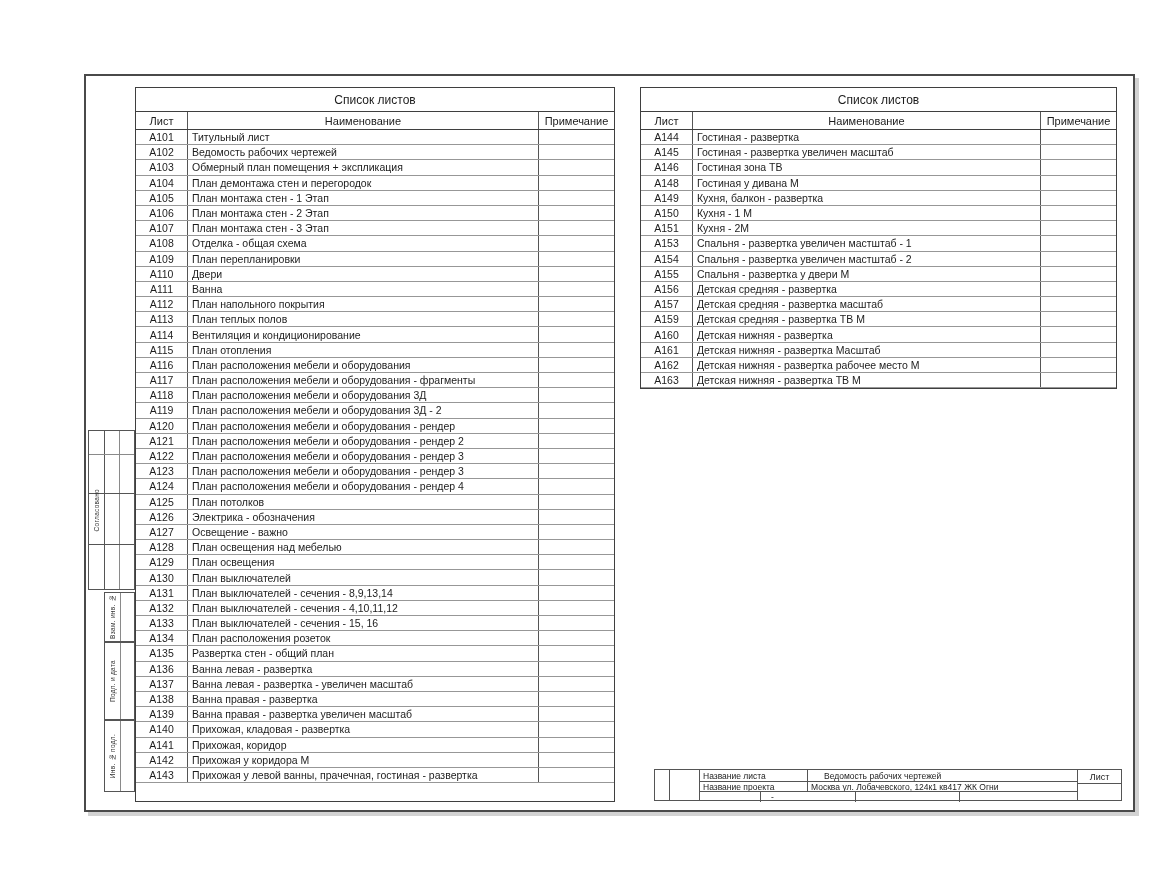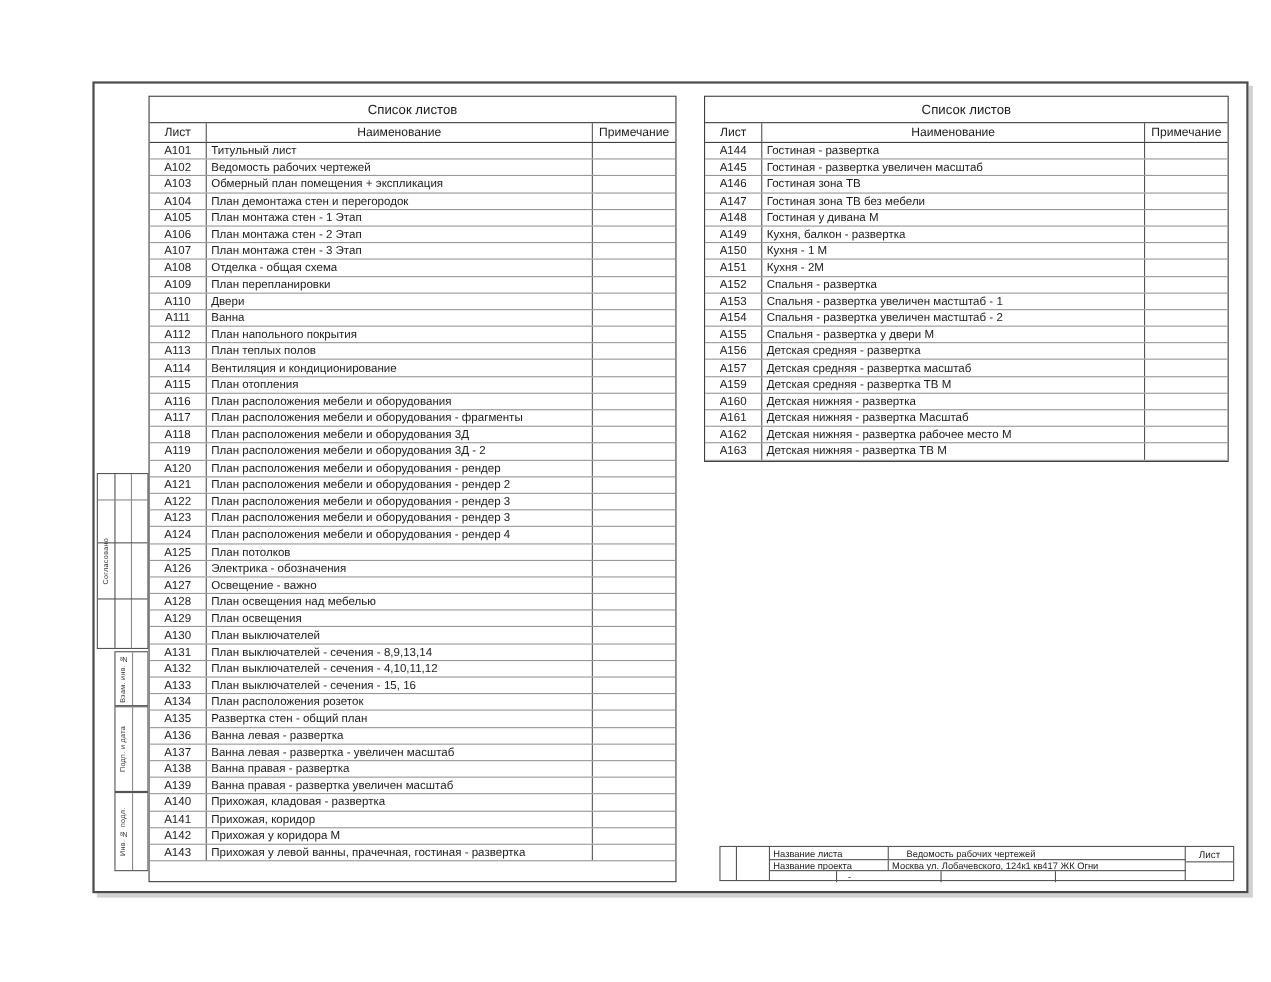--- a/index.html
+++ b/index.html
@@ -322,47 +322,37 @@
           <div class="cell c-sheet">A145</div>
           <div class="cell c-name">Гостиная - развертка увеличен масштаб</div>
           <div class="cell c-note"></div>
         </div>
         <div class="trow">
           <div class="cell c-sheet">A146</div>
           <div class="cell c-name">Гостиная зона ТВ</div>
           <div class="cell c-note"></div>
         </div>
         <div class="trow">
-          <div class="cell c-sheet">A147</div>
-          <div class="cell c-name">Гостиная зона ТВ без мебели</div>
-          <div class="cell c-note"></div>
-        </div>
-        <div class="trow">
           <div class="cell c-sheet">A148</div>
           <div class="cell c-name">Гостиная у дивана М</div>
           <div class="cell c-note"></div>
         </div>
         <div class="trow">
           <div class="cell c-sheet">A149</div>
           <div class="cell c-name">Кухня, балкон - развертка</div>
           <div class="cell c-note"></div>
         </div>
         <div class="trow">
           <div class="cell c-sheet">A150</div>
           <div class="cell c-name">Кухня - 1 М</div>
           <div class="cell c-note"></div>
         </div>
         <div class="trow">
           <div class="cell c-sheet">A151</div>
           <div class="cell c-name">Кухня - 2М</div>
-          <div class="cell c-note"></div>
-        </div>
-        <div class="trow">
-          <div class="cell c-sheet">A152</div>
-          <div class="cell c-name">Спальня - развертка</div>
           <div class="cell c-note"></div>
         </div>
         <div class="trow">
           <div class="cell c-sheet">A153</div>
           <div class="cell c-name">Спальня - развертка увеличен мастштаб - 1</div>
           <div class="cell c-note"></div>
         </div>
         <div class="trow">
           <div class="cell c-sheet">A154</div>
           <div class="cell c-name">Спальня - развертка увеличен мастштаб - 2</div>

